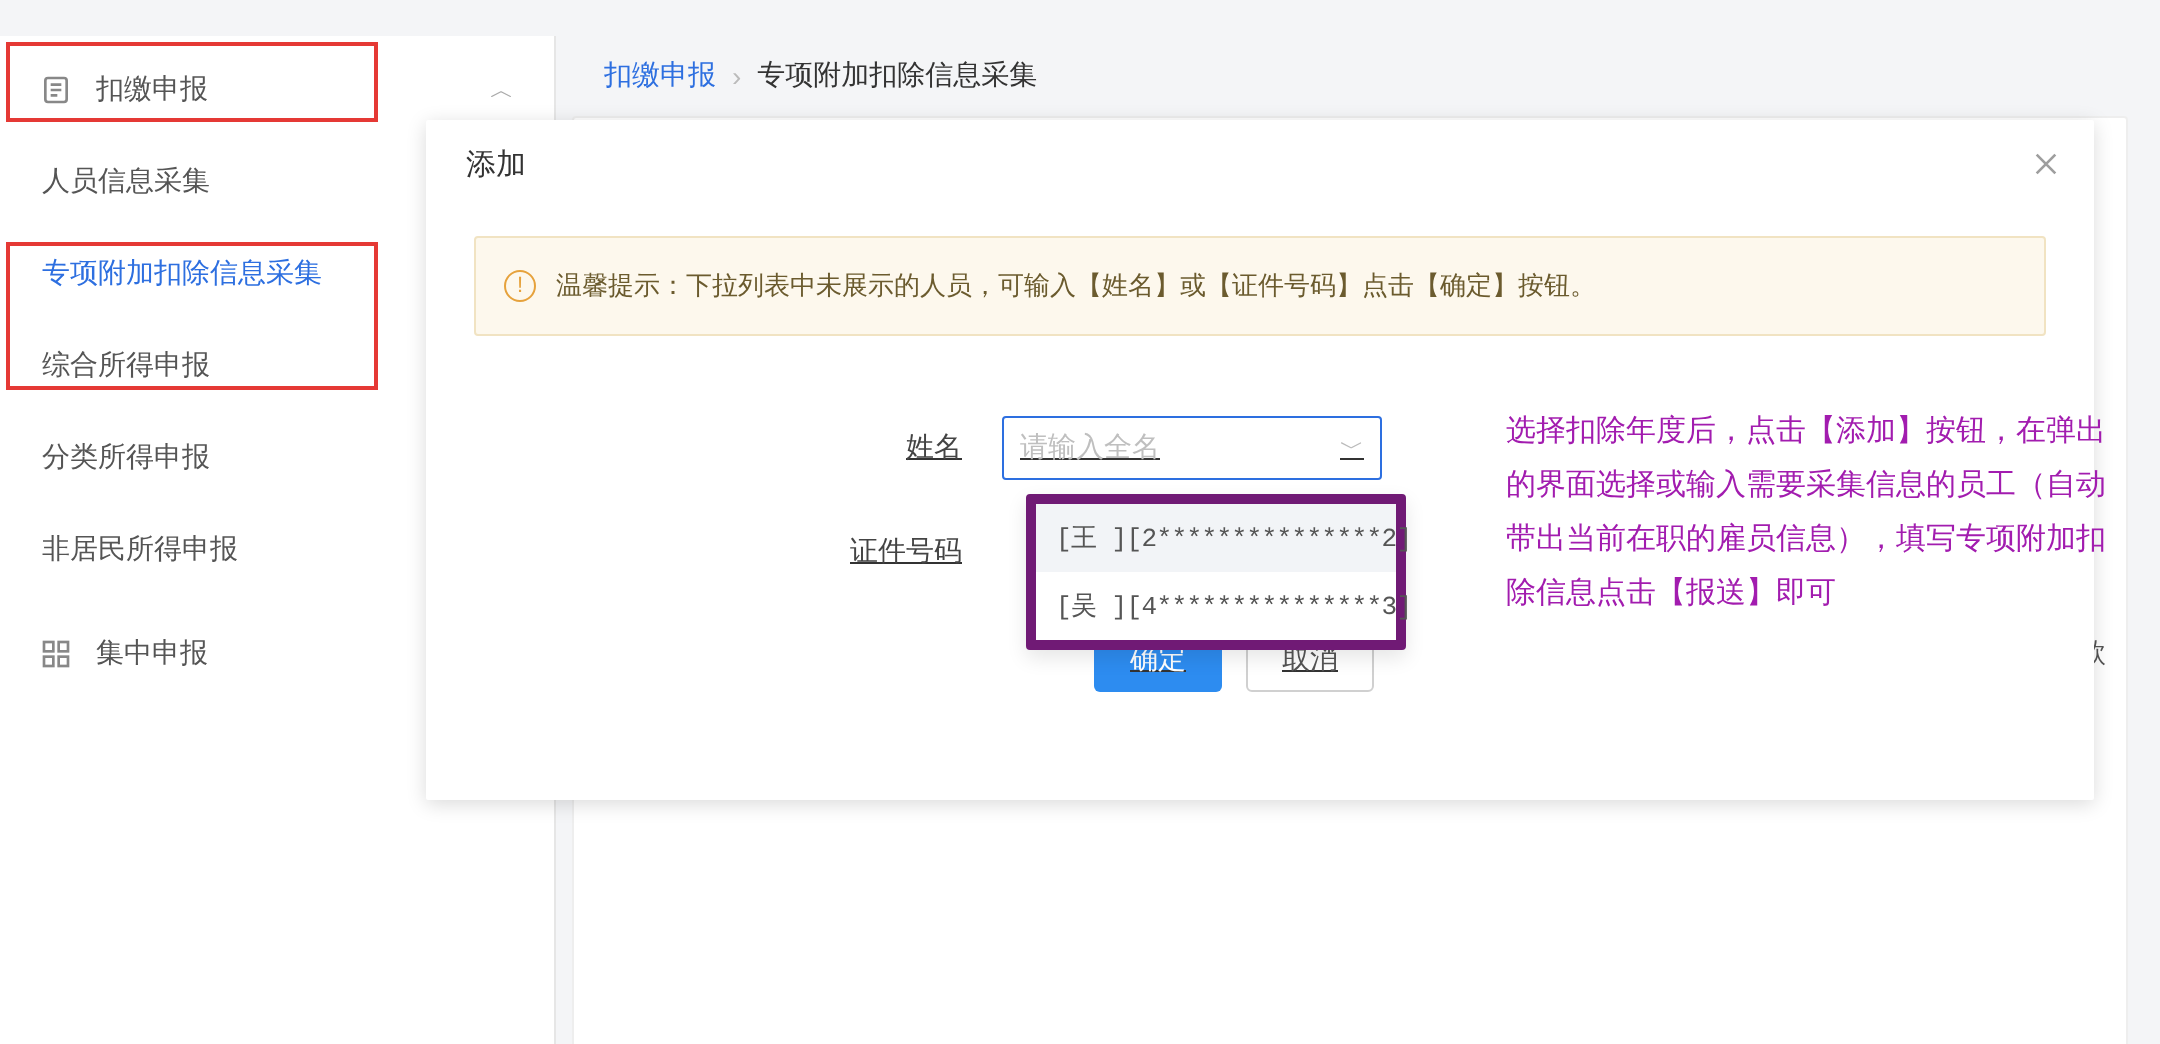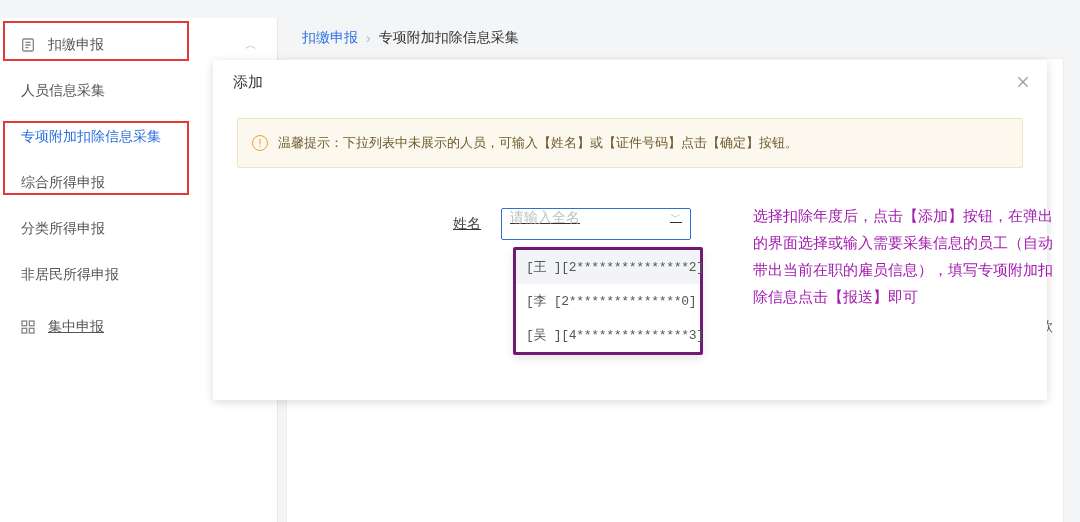--- a/index.html
+++ b/index.html
@@ -29,29 +29,29 @@
   .modal-mask { position: absolute; left: 0; top: 0; right: 0; bottom: 0; }
   .modal { position: absolute; left: 213px; top: 42px; width: 834px; height: 340px; background: #fff; border-radius: 1px; box-shadow: 0 2px 10px rgba(0,0,0,.15); }
   .modal-head { height: 44px; display: flex; align-items: center; padding: 0 20px; font-size: 15px; color: #333; }
   .modal-close { position: absolute; right: 12px; top: 10px; width: 24px; height: 24px; cursor: pointer; color: #9e9e9e; display: flex; align-items: center; justify-content: center; }
   .modal-close svg { width: 16px; height: 16px; }
   .alert { margin: 14px 24px 0; height: 50px; background: #fdf8ed; border: 1px solid #f1e3c2; border-radius: 2px; display: flex; align-items: center; padding: 0 14px; color: #6b5b2e; font-size: 13px; }
   .alert .warn-icon { width: 16px; height: 16px; border: 1.5px solid #e6a23c; border-radius: 50%; color: #e6a23c; display: inline-flex; align-items: center; justify-content: center; font-size: 11px; margin-right: 10px; }
   .form { margin: 30px 24px 0; text-decoration: underline; }
   .form-row { display: flex; align-items: center; height: 52px; }
   .form-label { width: 264px; text-align: right; padding-right: 20px; color: #444; }
-  .combo { width: 190px; height: 32px; border: 1px solid #2d6fe0; border-radius: 2px; display: flex; align-items: flex-start; padding: 0 8px; color: #bfbfbf; background: #fff; cursor: text; position: relative; }
+  .combo { width: 190px; height: 32px; border: 1px solid #2d6fe0; border-radius: 2px; display: flex; align-items: center; padding: 0 8px; color: #bfbfbf; background: #fff; cursor: text; position: relative; }
   .combo .dd { margin-left: auto; color: #bbb; font-size: 12px; }
   .readonly-slot { width: 190px; height: 32px; }
   .btn-row { display:flex; gap:12px; margin-left: 310px; margin-top: 12px; }
   .btn-primary { width: 64px; height: 32px; background: #2d8cf0; color: #fff; border: none; border-radius: 3px; cursor: pointer; font-size: 14px; }
   .btn-default { width: 64px; height: 32px; background: #fff; color: #555; border: 1px solid #d0d0d0; border-radius: 3px; cursor: pointer; font-size: 14px; }
 
   
-  .dropdown { position: absolute; left: 513px; top: 229px; width: 190px; background: #fff; border: 3px solid #701a75; border-radius: 2px; box-shadow: 0 4px 10px rgba(0,0,0,.1); z-index: 20; }
+  .dropdown { position: absolute; left: 513px; top: 229px; width: 190px; background: #fff; border: 5px solid #701a75; border-radius: 2px; box-shadow: 0 4px 10px rgba(0,0,0,.1); z-index: 20; }
   .dd-item { height: 34px; display: flex; align-items: center; padding: 0 10px; color: #555; font-size: 13px; cursor: pointer; white-space: nowrap; font-family: Consolas, "Courier New", monospace; letter-spacing: -0.3px; }
   .dd-item:hover, .dd-item.hover { background: #f2f4f7; }
 
   
   .annot { position: absolute; left: 753px; top: 184px; width: 300px; color: #a21caf; font-size: 15px; line-height: 1.8; z-index: 25; }
 
   .page-stack { position: relative; width: 100%; height: 100%; margin-top: 18px; }
 </style>
 </head>
 <body>
@@ -79,21 +79,21 @@
       <div class="nav-item">
           <span>综合所得申报</span>
         </div>
       <div class="nav-item">
           <span>分类所得申报</span>
         </div>
       <div class="nav-item">
           <span>非居民所得申报</span>
         </div>
 
-      <div class="nav-group-header" style="margin-top:6px;text-decoration:underline;">
+      <div class="nav-group-header" style="margin-top:6px;">
         <span class="icon">
           <svg viewBox="0 0 24 24" width="16" height="16" fill="none" stroke="currentColor" stroke-width="2">
               <rect x="3" y="3" width="7" height="7"></rect>
               <rect x="14" y="3" width="7" height="7"></rect>
               <rect x="3" y="14" width="7" height="7"></rect>
               <rect x="14" y="14" width="7" height="7"></rect>
             </svg>
         </span>
         <span class="label">集中申报</span>
         <span class="chev">﹀</span>
@@ -130,30 +130,30 @@
       </div>
       <div class="form">
         <div class="form-row">
           <div class="form-label">姓名</div>
           <div class="combo">
             <span>请输入全名</span>
             <span class="dd">﹀</span>
           </div>
         </div>
         <div class="form-row">
+          <div class="form-label">证件号码</div>
           <div class="readonly-slot"></div>
         </div>
         <div class="btn-row">
           <button class="btn-primary">确定</button>
           <button class="btn-default">取消</button>
         </div>
       </div>
     </div>
   </div>
 
   <div class="dropdown">
     <div class="dd-item hover">[王   ][2***************2]</div>
-    <div class="dd-item">[李   [2***************0]</div>
     <div class="dd-item">[吴   ][4***************3]</div>
   </div>
 
   <div class="annot">选择扣除年度后，点击【添加】按钮，在弹出的界面选择或输入需要采集信息的员工（自动带出当前在职的雇员信息），填写专项附加扣除信息点击【报送】即可</div>
 </div>
 
 </body></html>

